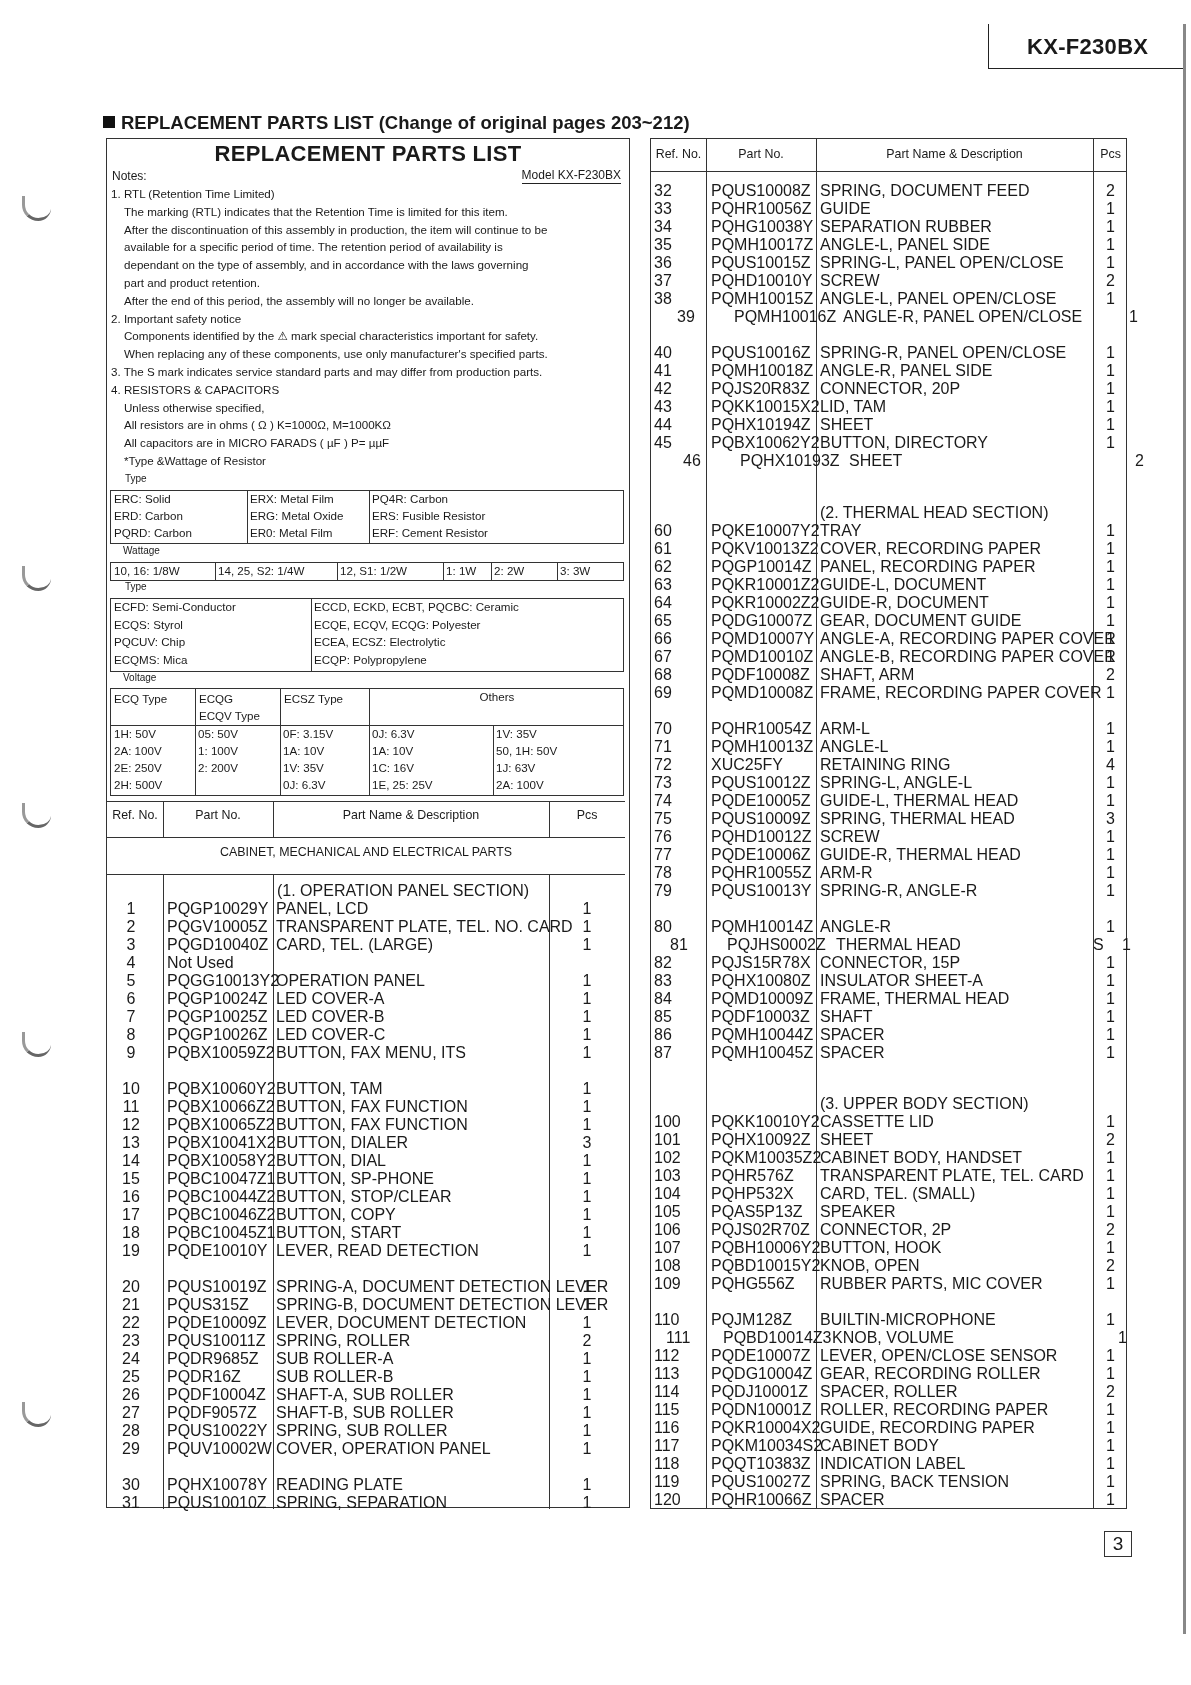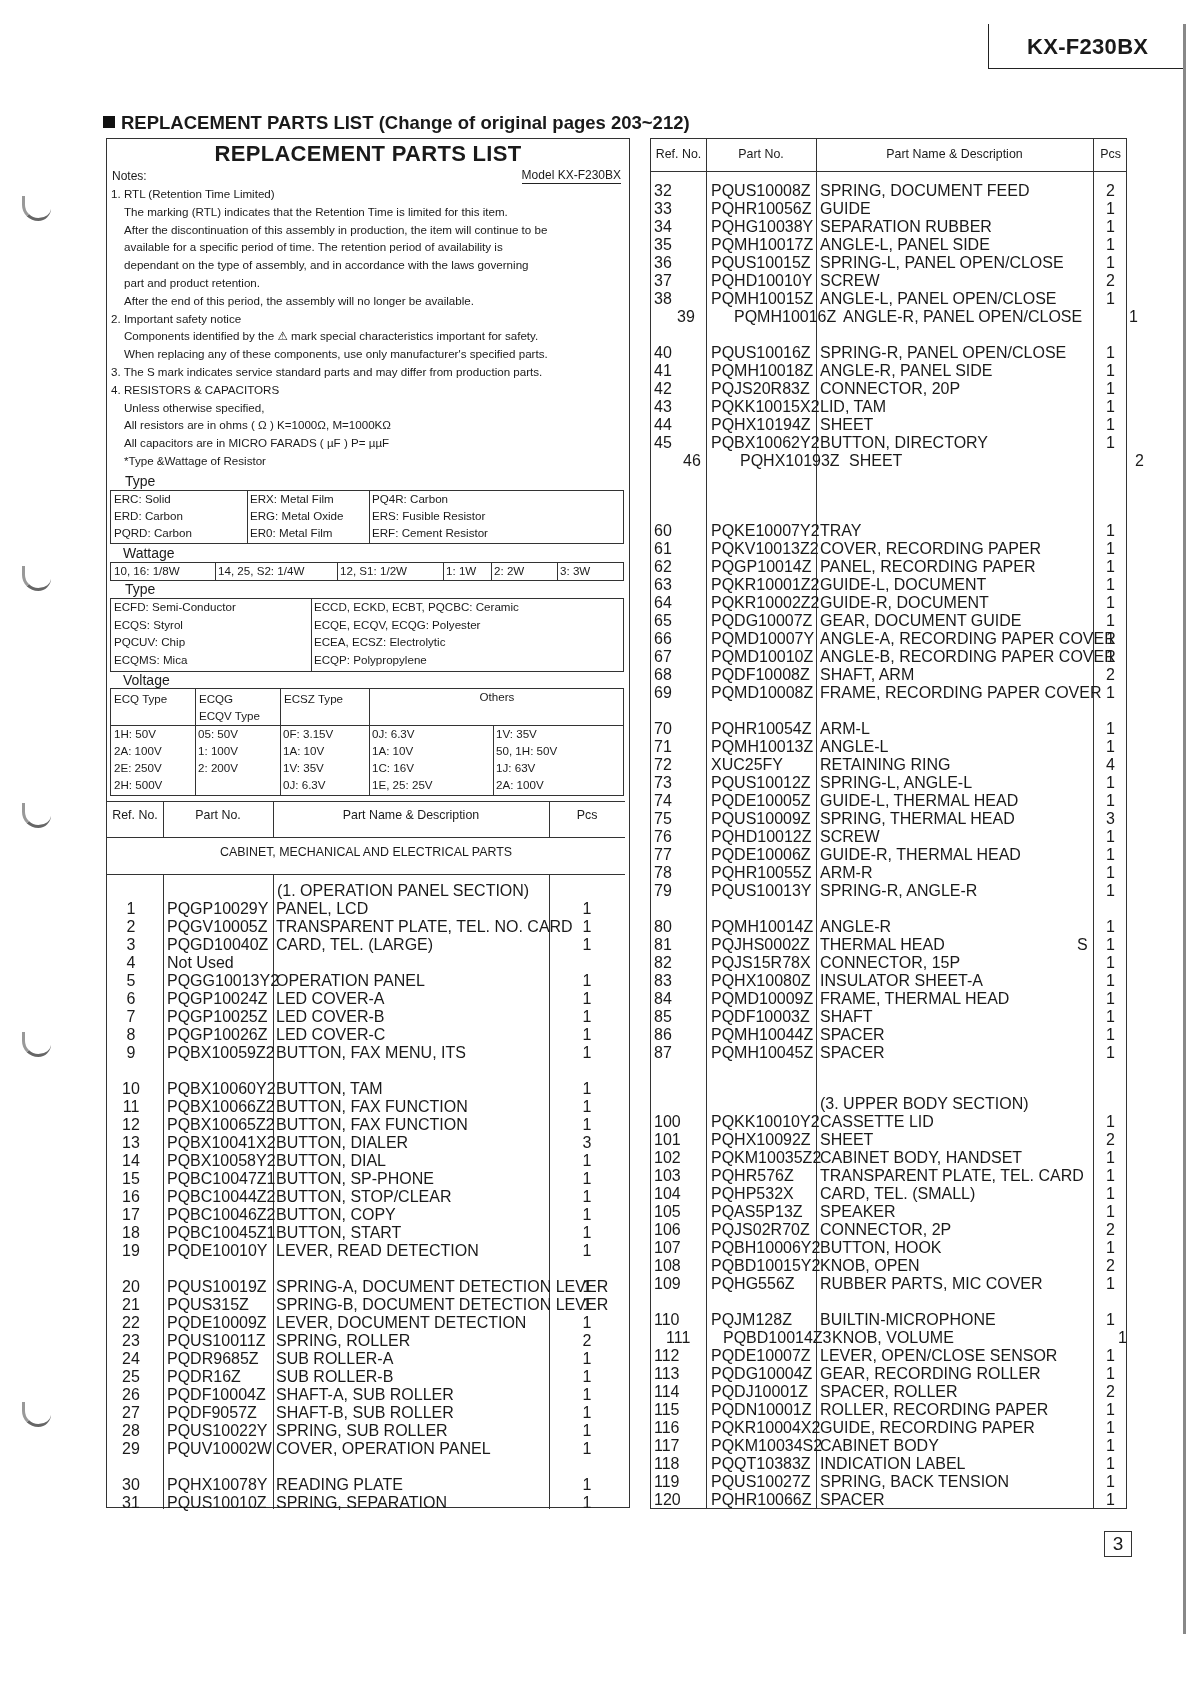--- a/index.html
+++ b/index.html
@@ -18,21 +18,21 @@
   #main-heading { left:103px; top:112px; font-weight:bold; font-size:18.5px; white-space:nowrap; }
   #main-heading .sq { display:inline-block; width:12px; height:12px; background:#111; margin-right:6px; vertical-align:1px; }
   
   #left-panel { left:106px; top:138px; width:524px; height:1370px; border:1.5px solid #333; box-sizing:border-box; }
   #lp-title { position:absolute; left:0; right:0; top:2px; text-align:center; font-weight:bold; font-size:22px; letter-spacing:0.3px; }
   #lp-notes-label { position:absolute; left:5px; top:30px; font-size:12px; }
   #lp-model { position:absolute; right:8px; top:29px; font-size:12px; border-bottom:1.5px solid #222; padding-bottom:1px; }
   .note { position:absolute; left:4px; font-size:11.6px; white-space:nowrap; line-height:18px; }
   .note.ind { left:17px; }
   
-  .minilabel { position:absolute; font-size:14px; }
+  .minilabel { position:absolute; font-size:10px; }
   .mt { position:absolute; border:1.5px solid #333; box-sizing:border-box; font-size:11.6px; }
   .mt .c { position:absolute; top:0; bottom:0; border-left:1.2px solid #333; }
   .mt .t { position:absolute; white-space:nowrap; }
   .vline { position:absolute; width:0; border-left:1.3px solid #333; }
   .hline { position:absolute; height:0; border-top:1.3px solid #333; }
   .cell { position:absolute; white-space:nowrap; height:18px; line-height:18px; }
   .hdr { font-size:12.4px; text-align:center; }
   #page-num { left:1104px; top:1531px; width:26px; height:24px; border:1.3px solid #333; text-align:center; font-size:19px; line-height:24px; }
 </style>
 </head>
@@ -448,20 +448,26 @@
       <div class="cell" style="left: 60px;">PQBX10062Y2</div>
       <div class="cell" style="left: 169px;">BUTTON, DIRECTORY</div>
       <div class="cell" style="left: 442px; width: 35px; text-align: center;">1</div>
     </div>
     <div style="position: absolute; left: 0px; right: 0px; top: 313px; height: 18px; margin-left: 29px;">
       <div class="cell" style="left: 3px;">46</div>
       <div class="cell" style="left: 60px;">PQHX10193Z</div>
       <div class="cell" style="left: 169px;">SHEET</div>
       <div class="cell" style="left: 442px; width: 35px; text-align: center;">2</div>
     </div>
+    <div style="position: absolute; left: 0px; right: 0px; top: 365px; height: 18px;">
+      <div class="cell" style="left: 3px;"></div>
+      <div class="cell" style="left: 60px;"></div>
+      <div class="cell" style="left: 169px;">(2. THERMAL HEAD SECTION)</div>
+      <div class="cell" style="left: 442px; width: 35px; text-align: center;"></div>
+    </div>
     <div style="position: absolute; left: 0px; right: 0px; top: 383px; height: 18px;">
       <div class="cell" style="left: 3px;">60</div>
       <div class="cell" style="left: 60px;">PQKE10007Y2</div>
       <div class="cell" style="left: 169px;">TRAY</div>
       <div class="cell" style="left: 442px; width: 35px; text-align: center;">1</div>
     </div>
     <div style="position: absolute; left: 0px; right: 0px; top: 401px; height: 18px;">
       <div class="cell" style="left: 3px;">61</div>
       <div class="cell" style="left: 60px;">PQKV10013Z2</div>
       <div class="cell" style="left: 169px;">COVER, RECORDING PAPER</div>
@@ -574,21 +580,21 @@
       <div class="cell" style="left: 60px;">PQUS10013Y</div>
       <div class="cell" style="left: 169px;">SPRING-R, ANGLE-R</div>
       <div class="cell" style="left: 442px; width: 35px; text-align: center;">1</div>
     </div>
     <div style="position: absolute; left: 0px; right: 0px; top: 779px; height: 18px;">
       <div class="cell" style="left: 3px;">80</div>
       <div class="cell" style="left: 60px;">PQMH10014Z</div>
       <div class="cell" style="left: 169px;">ANGLE-R</div>
       <div class="cell" style="left: 442px; width: 35px; text-align: center;">1</div>
     </div>
-    <div style="position: absolute; left: 0px; right: 0px; top: 797px; height: 18px;">
+    <div style="position: absolute; left: 16px; right: 0px; top: 797px; height: 18px;">
       <div class="cell" style="left: 3px;">81</div>
       <div class="cell" style="left: 60px;">PQJHS0002Z</div>
       <div class="cell" style="left: 169px;">THERMAL HEAD</div>
       <div class="cell" style="left: 426px;">S</div>
       <div class="cell" style="left: 442px; width: 35px; text-align: center;">1</div>
     </div>
     <div style="position: absolute; left: 0px; right: 0px; top: 815px; height: 18px;">
       <div class="cell" style="left: 3px;">82</div>
       <div class="cell" style="left: 60px;">PQJS15R78X</div>
       <div class="cell" style="left: 169px;">CONNECTOR, 15P</div>

